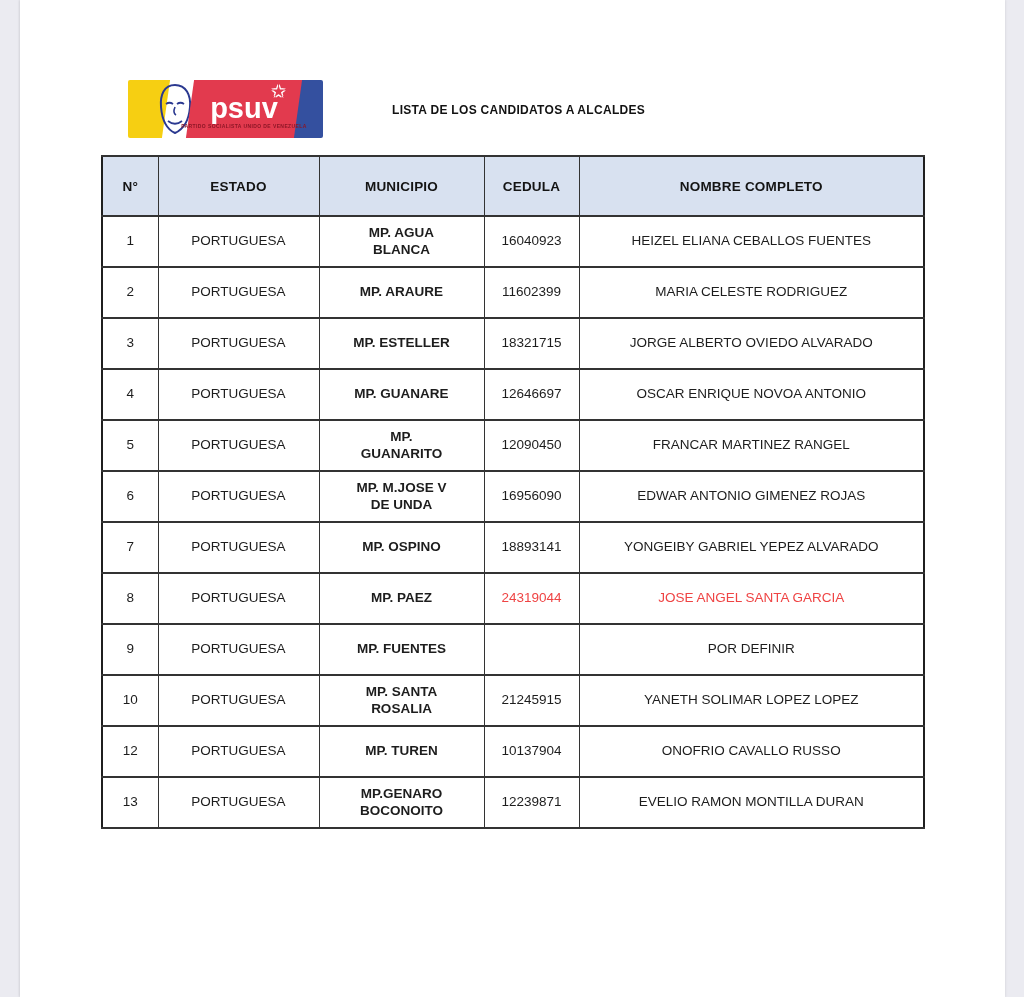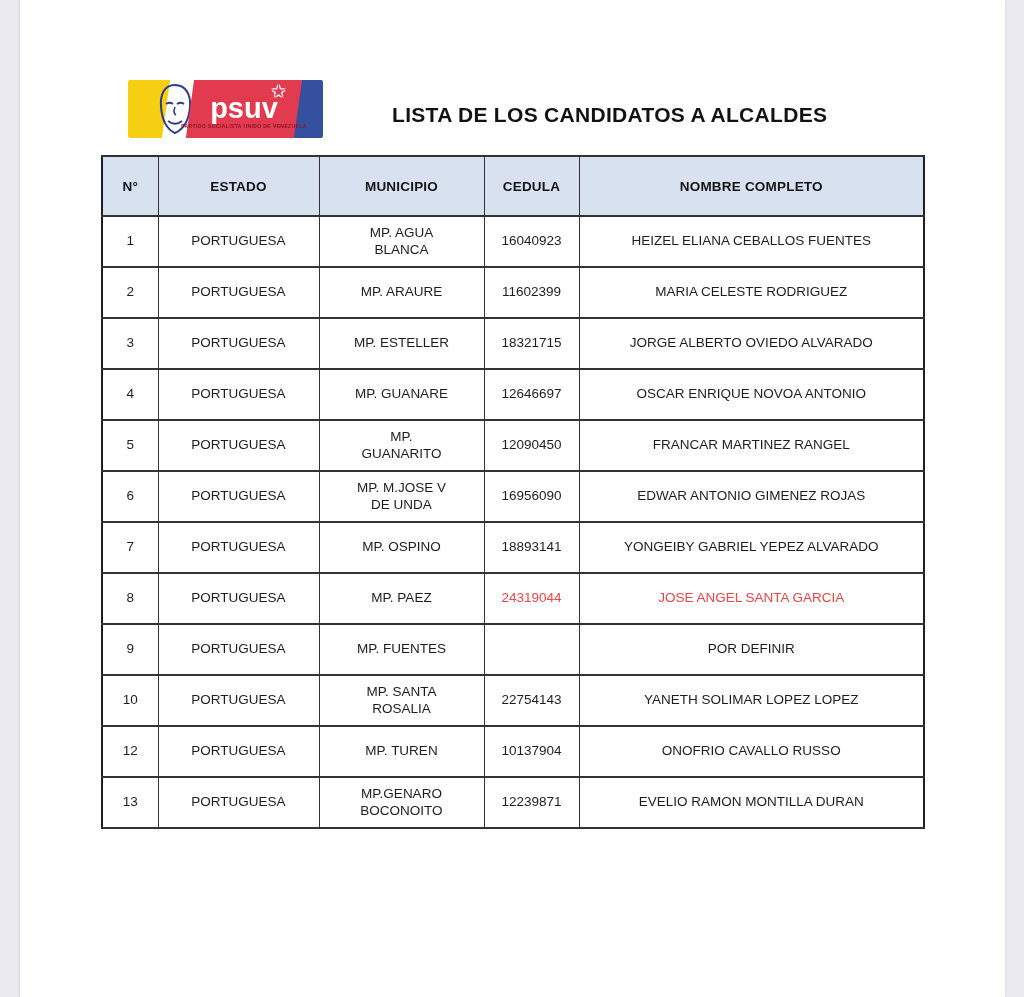--- a/index.html
+++ b/index.html
@@ -41,21 +41,21 @@
     text-shadow:-1px -1px 0 #fff,1px -1px 0 #fff,-1px 1px 0 #fff,1px 1px 0 #fff;
   }
   .logo-subtext{
     color:#8c1626;font-size:5px;letter-spacing:0.4px;white-space:nowrap;
     margin-top:2px;font-weight:bold;
   }
 
   
   .doc-title{
     position:absolute;left:372px;top:103px;
-    font-size:21px;font-weight:bold;color:#121212;letter-spacing:0.3px;
+    font-size:12px;font-weight:bold;color:#121212;letter-spacing:0.3px;
   }
 
   
   .table-wrap{position:absolute;left:81px;top:155px;width:822px;}
   table{
     width:100%;border-collapse:collapse;table-layout:fixed;
     border:2.5px solid #1f1f1f;
   }
   th,td{
     border:1.5px solid #333333;
@@ -63,21 +63,21 @@
     text-align:center;vertical-align:middle;
     overflow:hidden;
   }
   th{
     height:56px;background:#d8e1f0;
     font-size:13.5px;font-weight:bold;color:#141414;letter-spacing:0.2px;
   }
   td{
     height:49px;font-size:13.5px;color:#1d1d1d;line-height:1.25;padding:0 6px;
   }
-  td.municipio{padding:0 32px;}
+  td.municipio{padding:0 32px;font-weight:bold;}
   tr.muted td.cedula, tr.muted td.nombre{color:#ef4444;}
 </style>
 </head>
 <body>
 
 <div class="page">
 
   <div class="logo">
     <div class="band band-yellow"></div>
     <div class="face-wrap">
@@ -189,21 +189,21 @@
             <td class="estado">PORTUGUESA</td>
             <td class="municipio">MP. FUENTES</td>
             <td class="cedula"></td>
             <td class="nombre">POR DEFINIR</td>
           </tr>
 
           <tr>
             <td class="numero">10</td>
             <td class="estado">PORTUGUESA</td>
             <td class="municipio">MP. SANTA ROSALIA</td>
-            <td class="cedula">22754143</td>
+            <td class="cedula">21245915</td>
             <td class="nombre">YANETH SOLIMAR LOPEZ LOPEZ</td>
           </tr>
 
 
           <tr>
             <td class="numero">12</td>
             <td class="estado">PORTUGUESA</td>
             <td class="municipio">MP. TUREN</td>
             <td class="cedula">10137904</td>
             <td class="nombre">ONOFRIO CAVALLO RUSSO</td>

